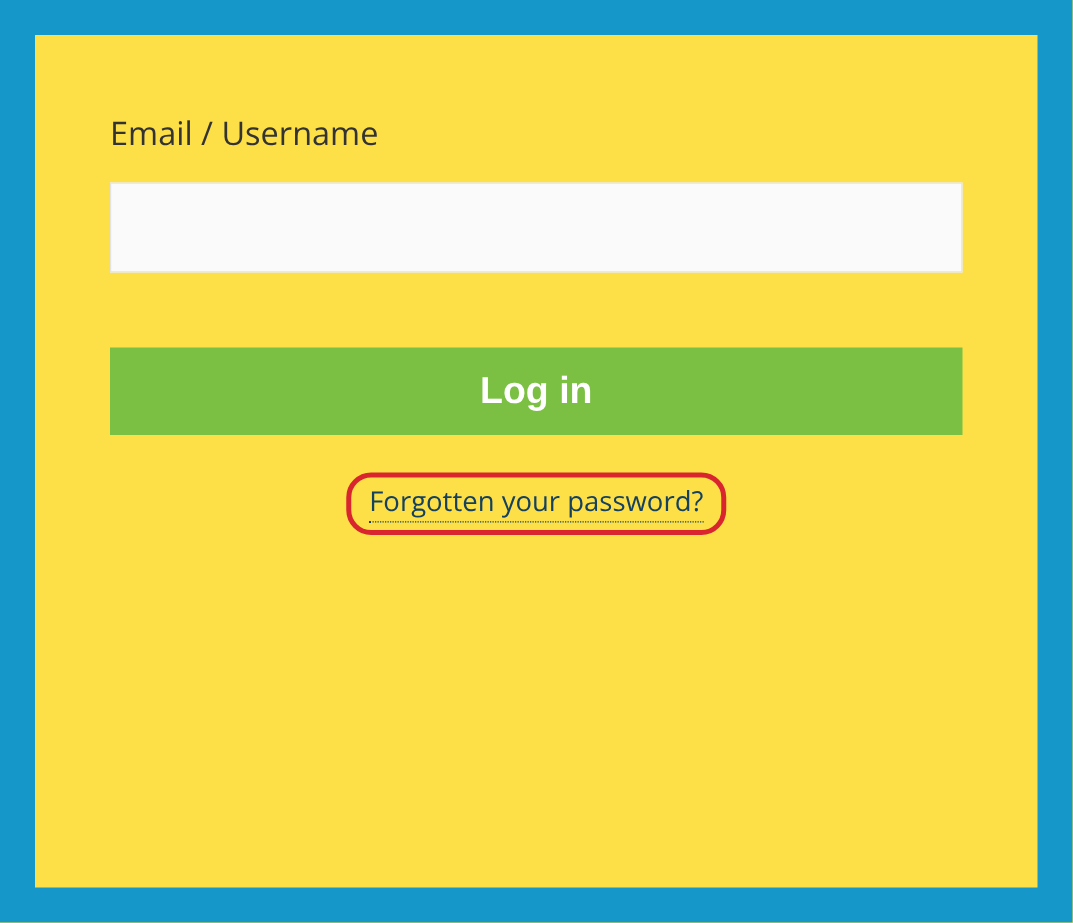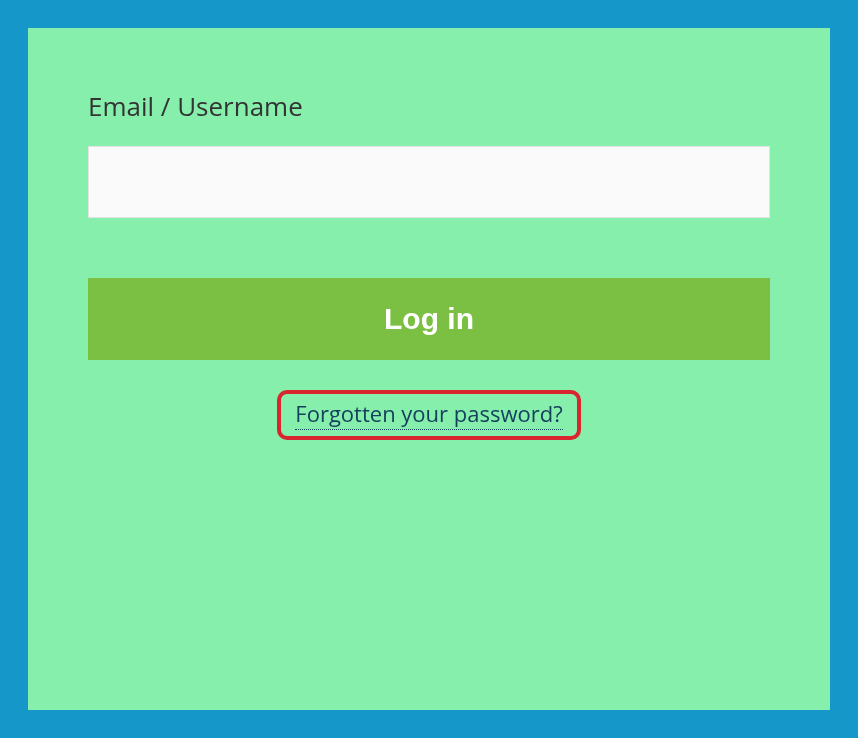--- a/index.html
+++ b/index.html
@@ -8,21 +8,21 @@
       padding: 0;
     }
     body {
       font-family: -apple-system, BlinkMacSystemFont, "Segoe UI", "Open Sans", Helvetica, Arial, sans-serif;
       background: #1598c9;
       width: 858px;
       height: 738px;
       padding: 28px;
     }
     .panel {
-      background: #86efac;
+      background: #fde047;
       width: 100%;
       height: 100%;
       padding: 60px 60px 40px 60px;
     }
     .field-group {
       margin-bottom: 38px;
     }
     .field-label {
       font-size: 26px;
       color: #333;
@@ -56,37 +56,37 @@
       align-items: center;
       justify-content: center;
       cursor: pointer;
     }
     .eye-toggle svg {
       width: 42px;
       height: 42px;
     }
     .login-btn {
       width: 100%;
-      height: 82px;
+      height: 70px;
       background: #7bc043;
       border: none;
       color: #fff;
       font-size: 30px;
       font-weight: 600;
       cursor: pointer;
       margin-top: 22px;
       margin-bottom: 30px;
     }
     .forgot-wrap {
       text-align: center;
     }
     .forgot-highlight {
       display: inline-block;
       border: 4px solid #d9262e;
-      border-radius: 10px;
+      border-radius: 20px;
       padding: 4px 14px 8px 14px;
     }
     .forgot-link {
       color: #15415f;
       font-size: 22px;
       text-decoration: none;
       border-bottom: 1px dotted #15415f;
       padding-bottom: 1px;
       cursor: pointer;
     }

